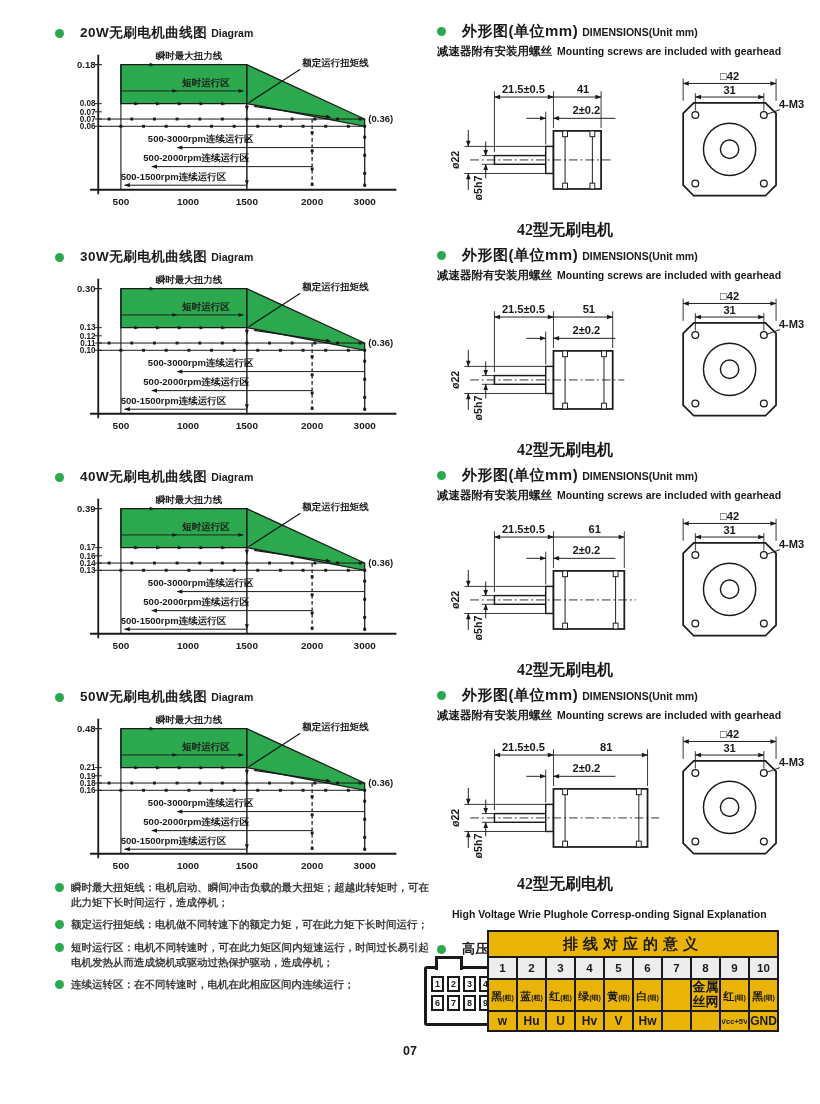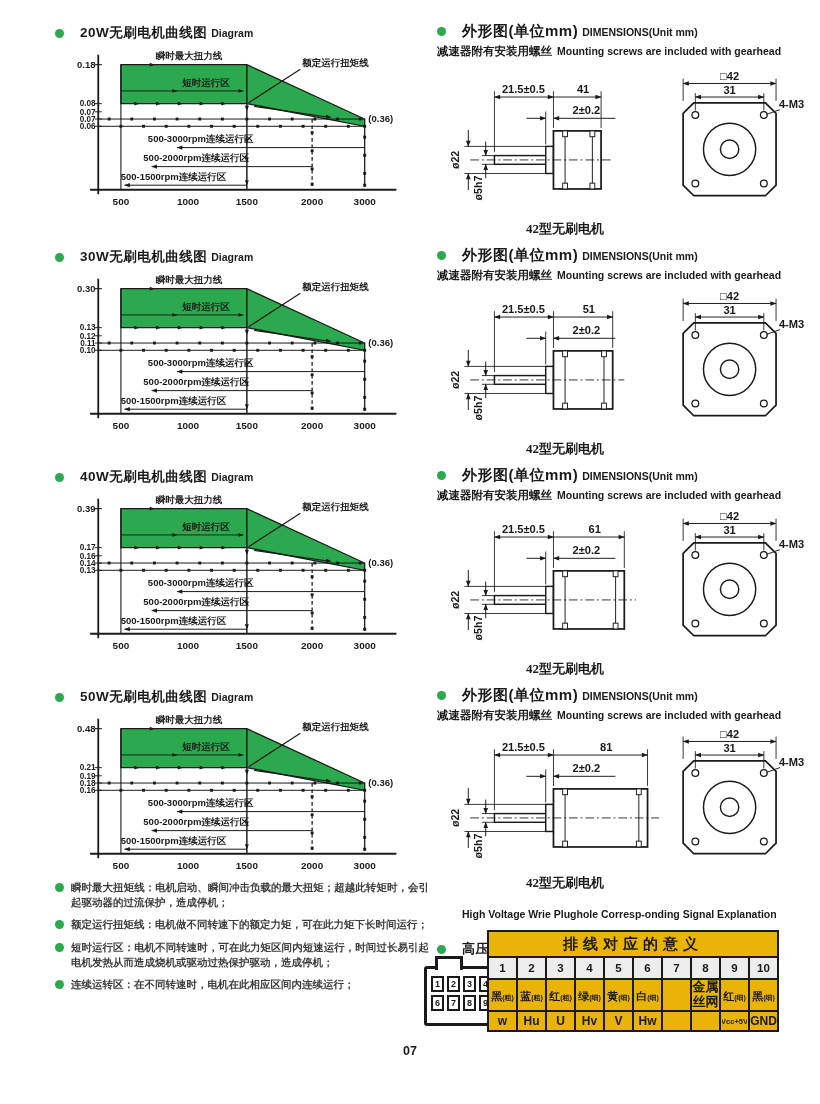--- a/index.html
+++ b/index.html
@@ -7,21 +7,21 @@
         font-family:"Liberation Sans","DejaVu Sans",sans-serif;color:#1a1a1a;}
   .abs{position:absolute;}
   .sec-head{position:absolute;display:flex;align-items:baseline;gap:4px;white-space:nowrap;}
   .dot{width:9px;height:9px;border-radius:50%;background:#2ca84e;align-self:center;flex:0 0 auto;}
   .t-cn{font-weight:bold;font-size:13.5px;letter-spacing:.5px;margin-left:12px;}
   .t-en{font-weight:bold;font-size:10.5px;}
   .dim-head .t-cn{font-size:15px;text-align:center;}
   .sub-head{position:absolute;display:flex;align-items:baseline;gap:5px;white-space:nowrap;}
   .sub-cn{font-weight:bold;font-size:11.5px;}
   .sub-en{font-weight:bold;font-size:10.5px;}
-  .caption{position:absolute;width:170px;text-align:center;font-size:13px;font-weight:bold;
+  .caption{position:absolute;width:170px;text-align:center;font-size:16px;font-weight:bold;
            font-family:"Liberation Serif","DejaVu Serif",serif;}
   .notes{position:absolute;left:55px;top:880px;width:374px;}
   .note{position:relative;padding-left:16px;margin-bottom:7px;font-size:10.5px;font-weight:bold;
         color:#3d3d3d;line-height:1.45;text-align:justify;}
   .note .dot{position:absolute;left:0;top:3px;}
   .sigtable{position:absolute;left:487px;top:930px;border-collapse:collapse;table-layout:fixed;background:#eab308;}
   .sigtable td{border:2px solid #1a1a1a;text-align:center;padding:0;overflow:hidden;}
   .c-head{font-size:15px;font-weight:bold;letter-spacing:5px;height:24px;}
   .c-pin{font-size:11.5px;font-weight:bold;height:20px;background:#ededed;}
   .c-wire{height:30px;font-weight:bold;}
@@ -705,31 +705,31 @@
       <text x="349" y="41" font-size="11.5" text-anchor="start" font-weight="bold" fill="#1a1a1a">4-M3</text>
       <line x1="350" y1="43" x2="336" y2="48" stroke="#1a1a1a" stroke-width="1"></line>
     </svg>
 
   <div class="caption" style="left:480px;top:220px">42型无刷电机</div>
   <div class="caption" style="left:480px;top:440px">42型无刷电机</div>
   <div class="caption" style="left:480px;top:660px">42型无刷电机</div>
   <div class="caption" style="left:480px;top:874px">42型无刷电机</div>
 
   <div class="notes">
-    <div class="note"><span class="dot"></span><span>瞬时最大扭矩线：电机启动、瞬间冲击负载的最大扭矩；超越此转矩时，会引起驱动器的过流保护，造成停机；</span></div>
+    <div class="note"><span class="dot"></span><span>瞬时最大扭矩线：电机启动、瞬间冲击负载的最大扭矩；超越此转矩时，可在此力矩下长时间运行，造成停机；</span></div>
     <div class="note"><span class="dot"></span><span>额定运行扭矩线：电机做不同转速下的额定力矩，可在此力矩下长时间运行；</span></div>
     <div class="note"><span class="dot"></span><span>短时运行区：电机不同转速时，可在此力矩区间内短速运行，时间过长易引起电机发热从而造成烧机或驱动过热保护驱动，造成停机；</span></div>
     <div class="note"><span class="dot"></span><span>连续运转区：在不同转速时，电机在此相应区间内连续运行；</span></div>
   </div>
 
   <div class="sec-head" style="left:437px;top:940px">
     <span class="dot"></span>
     <span class="t-cn" style="font-size:13px">高压电机接线插孔信号说明</span>
   </div>
-  <div class="abs" style="left:462px;top:908px;font-size:10.5px;font-weight:bold;white-space:nowrap">High Voltage Wrie Plughole Corresp-onding Signal Explanation</div>
+  <div class="abs" style="left:452px;top:908px;font-size:10.5px;font-weight:bold;white-space:nowrap">High Voltage Wrie Plughole Corresp-onding Signal Explanation</div>
 
   <div class="conn">
     <div class="conn-tab"></div>
     <div class="conn-grid">
         <div class="conn-cell">1</div>
         <div class="conn-cell">2</div>
         <div class="conn-cell">3</div>
         <div class="conn-cell">4</div>
         <div class="conn-cell">5</div>
         <div class="conn-cell">6</div>

